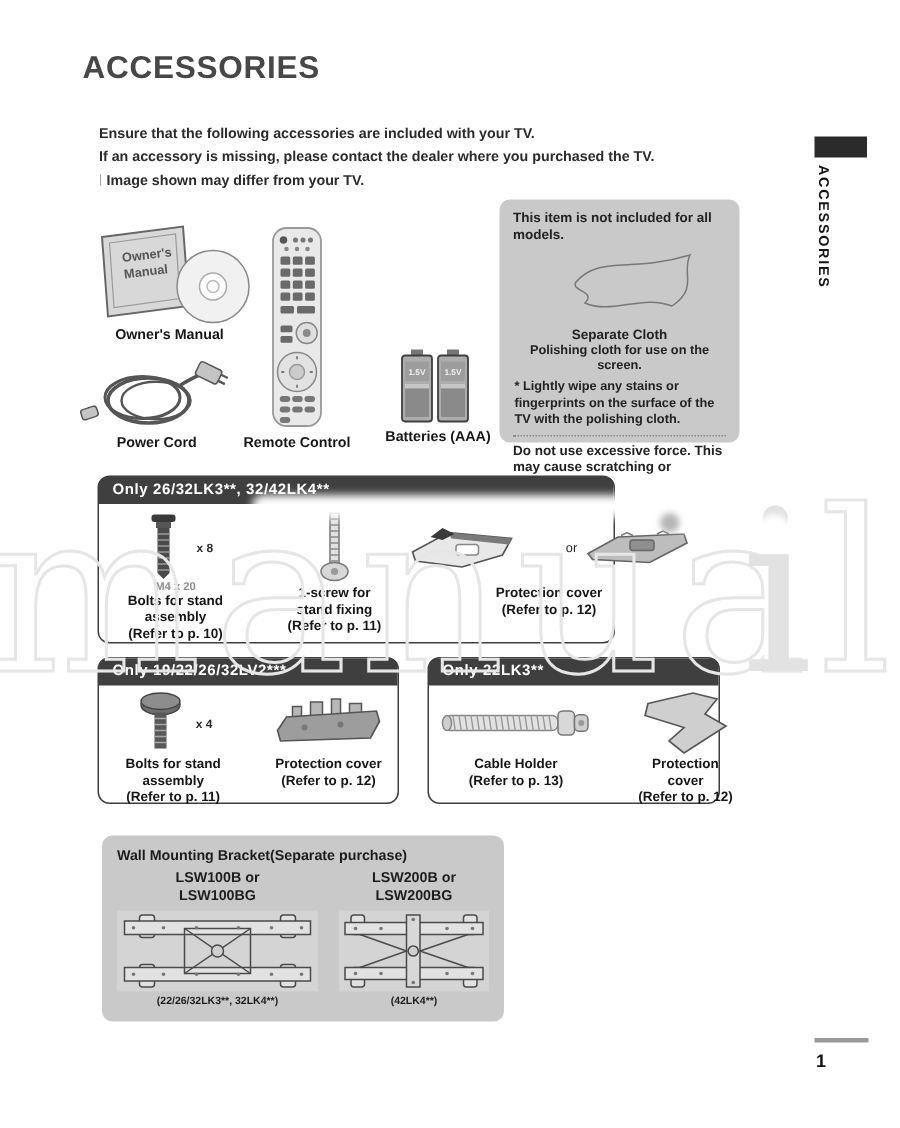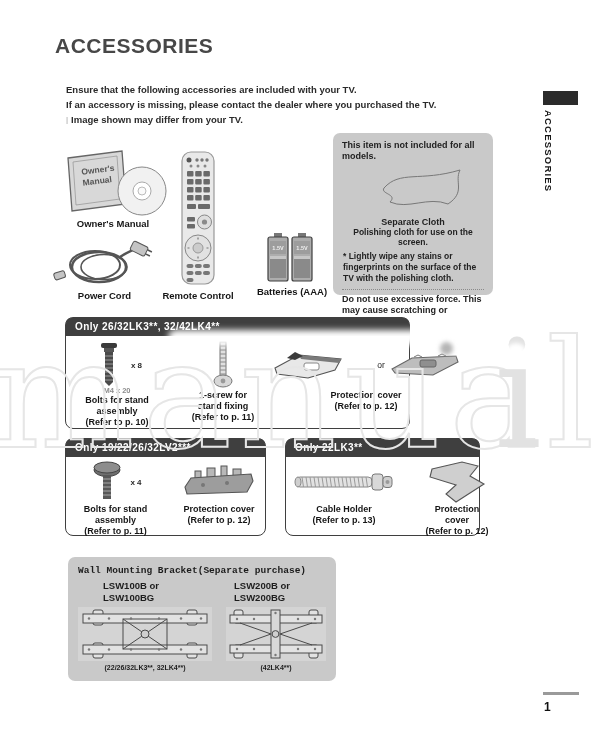--- a/index.html
+++ b/index.html
@@ -34,24 +34,24 @@
   .item{display:flex;flex-direction:column;align-items:center;}
   .art-row{display:flex;align-items:center;justify-content:center;gap:5px;height:50px;}
   .art-row.short{height:44px;}
   .qty{font-size:8px;font-weight:bold;color:#2a2a2a;}
   .spec{font-size:7.5px;font-weight:bold;color:#8d8d8d;margin-top:-4px;text-align:right;}
   .lbl,.ref{font-size:9px;font-weight:bold;line-height:11px;color:#161616;text-align:center;}
   .joiner{font-size:8.5px;font-weight:normal;color:#222;margin-left:28px;}
   
   .wall-box{left:68px;top:557px;width:268px;height:124px;background:#c9c9c9;border-radius:7px;
             box-sizing:border-box;padding:8px 10px;}
-  .wall-title{font-size:9.5px;font-weight:bold;color:#1c1c1c;font-family:Liberation Mono, monospace;}
+  .wall-title{font-size:9.5px;font-weight:bold;color:#1c1c1c;}
   .wall-cols{display:flex;justify-content:space-between;margin-top:4px;}
   .wall-col{display:flex;flex-direction:column;align-items:center;}
-  .wall-model{font-size:9.5px;font-weight:bold;text-align:left;line-height:12px;width:84px;}
+  .wall-model{font-size:9.5px;font-weight:bold;text-align:center;line-height:12px;width:84px;}
   .wall-art{background:#d4d4d4;margin-top:3px;display:flex;align-items:center;justify-content:center;}
   .wall-capt{font-size:7px;font-weight:bold;text-align:center;margin-top:3px;}
   
   .footer-line{left:543px;top:692px;width:36px;height:3px;background:#9a9a9a;}
   .page-number{left:544px;top:700px;font-size:12px;font-weight:bold;color:#111;}
   
   .watermark{left:-14px;top:300px;z-index:6;pointer-events:none;}
   
   .smudge{z-index:7;pointer-events:none;background:#fff;filter:blur(3px);}
   .smudge-dot{z-index:7;pointer-events:none;border-radius:50%;filter:blur(2px);}

